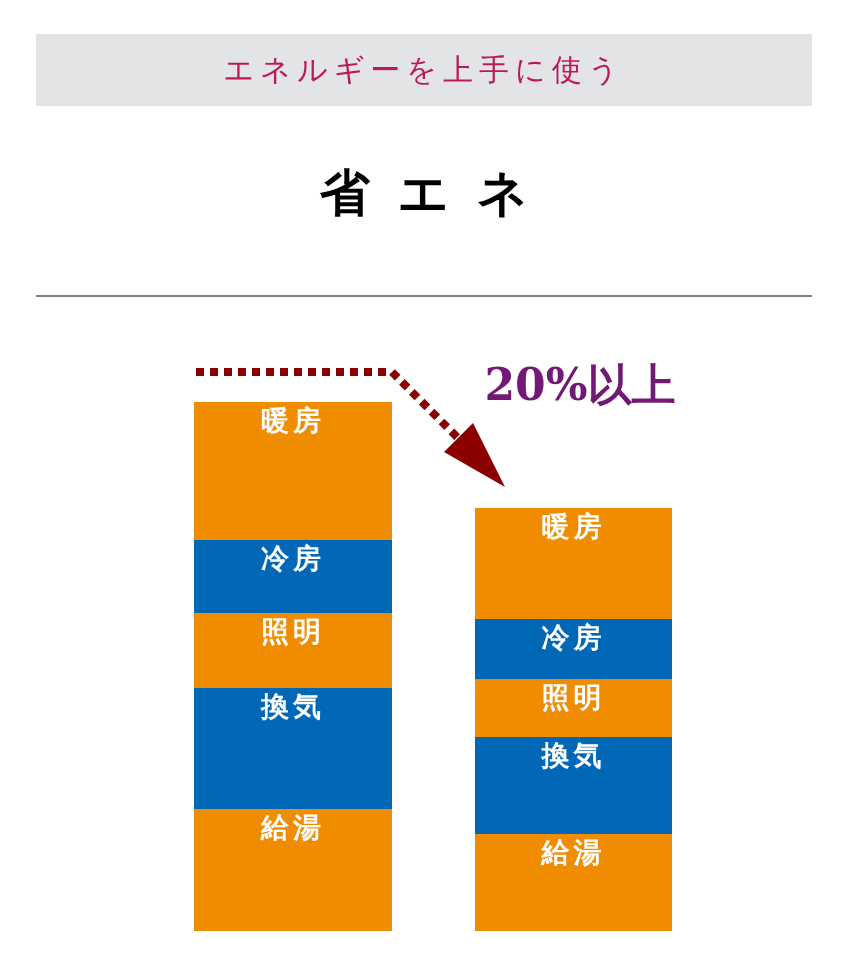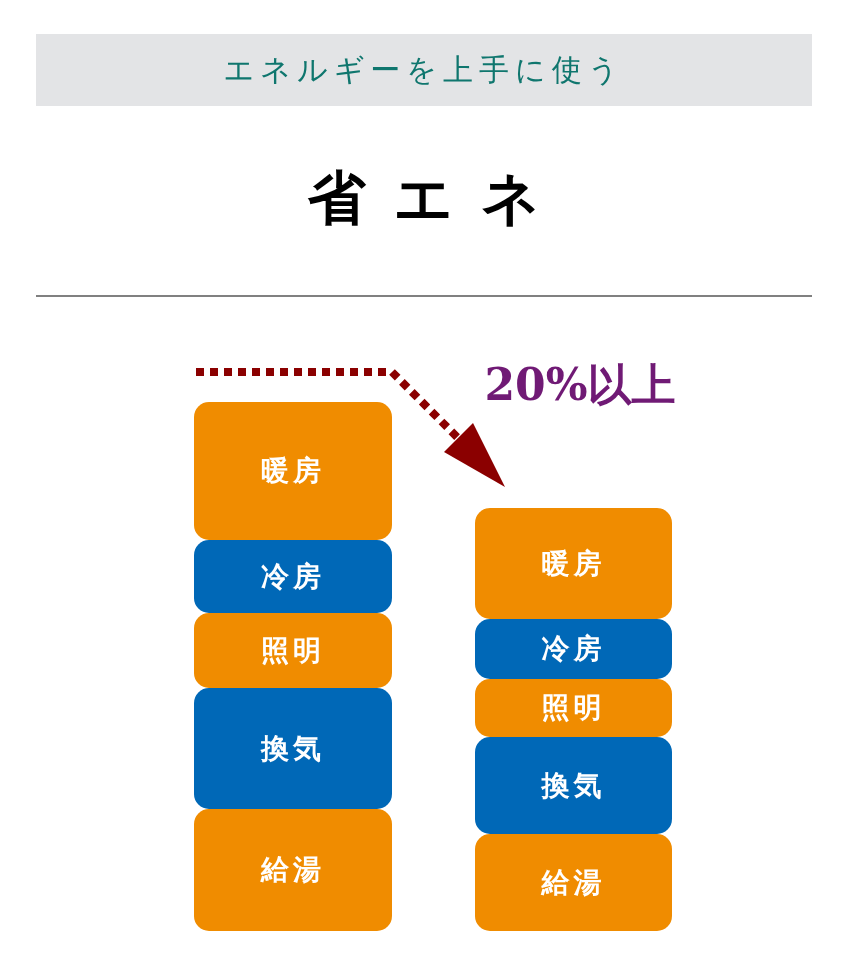--- a/index.html
+++ b/index.html
@@ -1,25 +1,25 @@
 <!DOCTYPE html>
 <html><head>
 <meta charset="utf-8">
 <style>
   html, body { margin:0; padding:0; background:#ffffff; }
   body { width:848px; height:966px; position:relative; overflow:hidden;
          font-family: "DejaVu Serif", "Liberation Serif", serif; }
   .header-band { position:absolute; left:36px; top:34px; width:776px; height:72px;
                  background:#e3e4e6; display:flex; align-items:center; justify-content:center; }
-  .header-band span { font-size:30px; color:#0f766e; letter-spacing:6px; }
+  .header-band span { font-size:30px; color:#be185d; letter-spacing:6px; }
   .title { position:absolute; left:0; top:160px; width:848px; text-align:center;
-           font-size:58px; font-weight:bold; color:#000; letter-spacing:28px; padding-left:28px; box-sizing:border-box; }
+           font-size:50px; font-weight:bold; color:#000; letter-spacing:28px; padding-left:28px; box-sizing:border-box; }
   .divider { position:absolute; left:36px; top:295px; width:776px; height:2px; background:#808080; }
   .bar { position:absolute; }
-  .seg { position:absolute; left:0; width:100%; display:flex; align-items:center; justify-content:center;border-radius:15px; }
+  .seg { position:absolute; left:0; width:100%; display:flex; align-items:flex-start; justify-content:center; }
   .seg span { color:#ffffff; font-size:28px; font-weight:bold; letter-spacing:4px; }
   .annot { position:absolute; left:470px; top:356px; width:220px; text-align:center;
            font-size:44px; font-weight:bold; color:#701a75; line-height:58px; }
   svg.arrow { position:absolute; left:0; top:0; }
 </style>
 </head>
 <body>
 
 <div class="header-band">
   <span>エネルギーを上手に使う</span>

